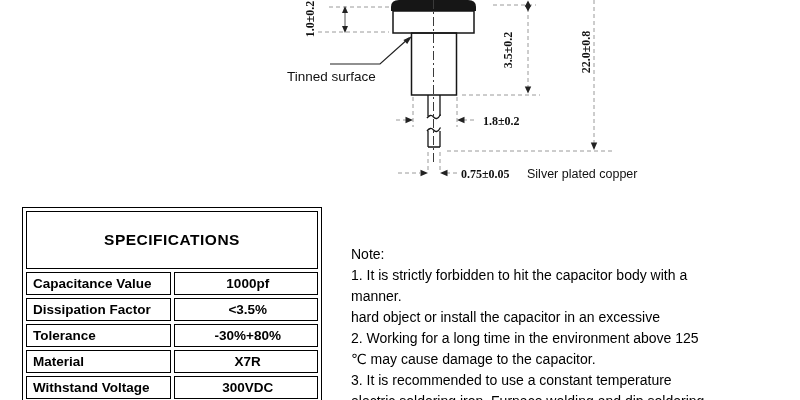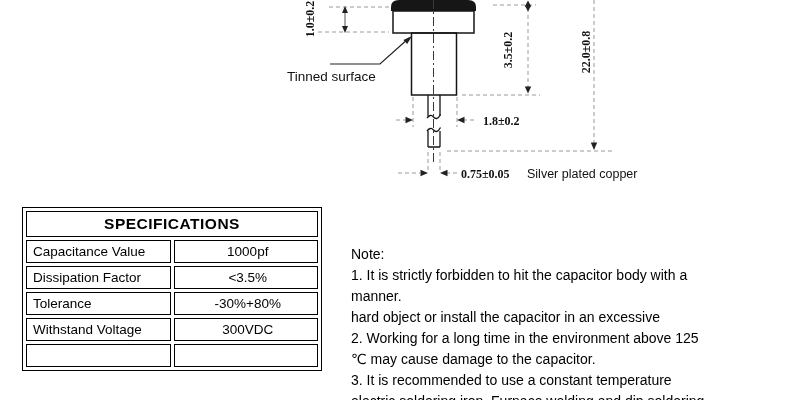--- a/index.html
+++ b/index.html
@@ -23,24 +23,24 @@
   }
   .plain-text.small{font-size:12.5px;}
   
   table.specs{
     position:absolute;left:22px;top:207px;width:300px;
     border-collapse:separate;border-spacing:3px;
     border:1px solid #000;background:#fff;table-layout:fixed;
   }
   table.specs th{
     border:1px solid #000;font-size:15.5px;font-weight:bold;
-    text-align:center;height:24px;letter-spacing:.5px;padding:0;
+    text-align:center;height:24px;letter-spacing:.5px;padding:16px;
   }
   table.specs td{
-    border:1px solid #000;font-size:13.5px;font-weight:400;
+    border:1px solid #000;font-size:13.5px;font-weight:700;
     height:21px;padding:0 2px 0 6px;white-space:nowrap;overflow:hidden;
   }
   table.specs td.c1{width:182px;}
   table.specs td.c2{width:96px;text-align:center;}
   
   .note{
     position:absolute;left:327px;top:244px;width:472px;
     font-size:14px;line-height:21px;color:#000;
   }
   .note .line{white-space:nowrap;margin-left:24px;}
@@ -124,20 +124,24 @@
       </tr>
       <tr>
         <td class="c1">Dissipation Factor</td>
         <td class="c2">&lt;3.5%</td>
       </tr>
       <tr>
         <td class="c1">Tolerance</td>
         <td class="c2">-30%+80%</td>
       </tr>
       <tr>
+        <td class="c1">Material</td>
+        <td class="c2">X7R</td>
+      </tr>
+      <tr>
         <td class="c1">Withstand Voltage</td>
         <td class="c2">300VDC</td>
       </tr>
       <tr>
         <td class="c1"></td>
         <td class="c2"></td>
       </tr>
     </tbody>
 </table>
 

